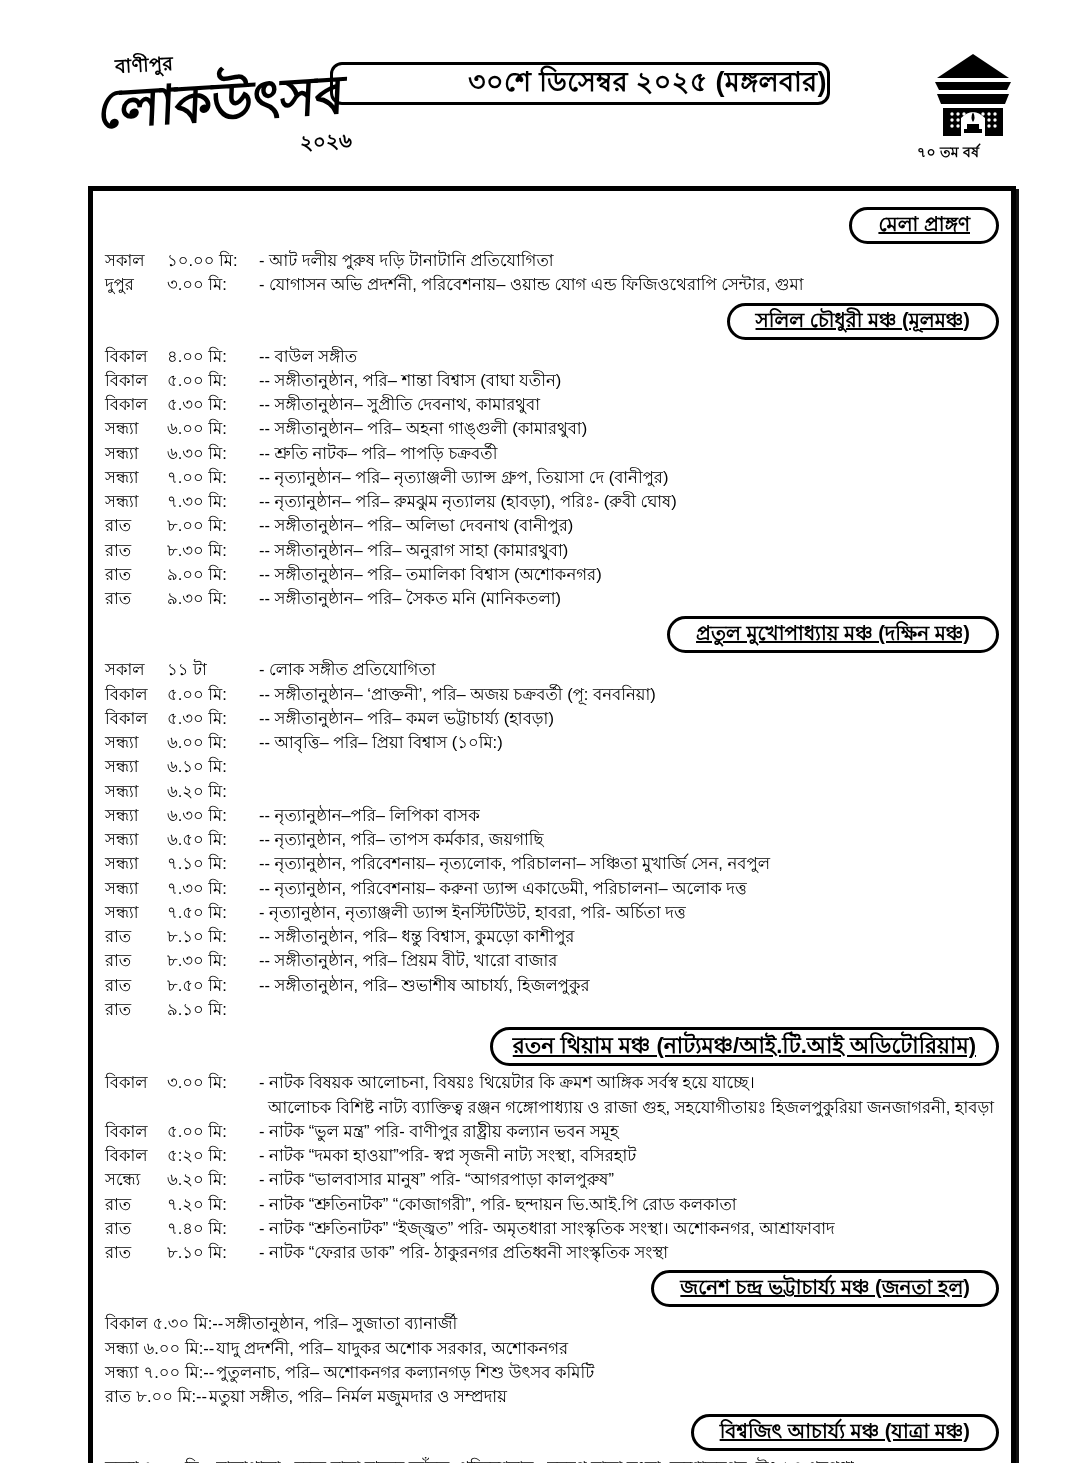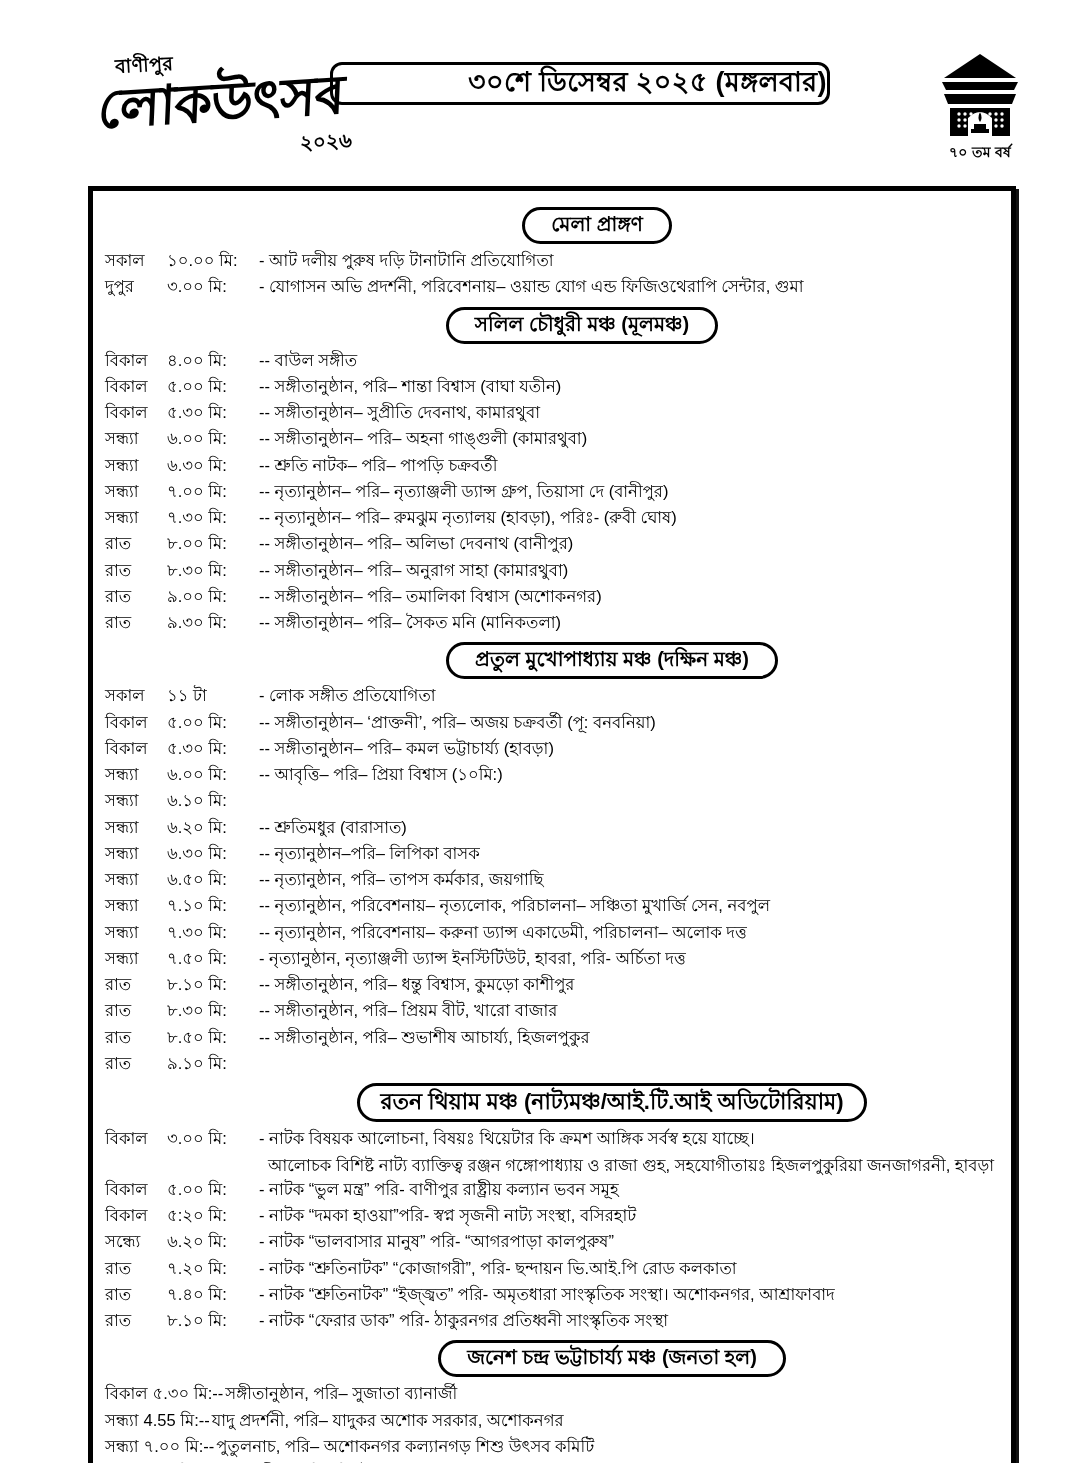--- a/index.html
+++ b/index.html
@@ -83,24 +83,23 @@
   .date-pill-text {
     font-size: 27px;
     font-weight: bold;
     letter-spacing: 0.4px;
     line-height: 1;
     padding-bottom: 3px;
   }
 
   .emblem {
     position: absolute;
-    right: 12px;
+    right: 19px;
     top: 0px;
     width: 112px;
-    text-align: center;
   }
   .emblem svg { display: block; margin: 0 auto; }
   .emblem-caption {
     font-size: 14px;
     font-weight: bold;
     margin-top: 1px;
     letter-spacing: 0.3px;
   }
 
   
@@ -111,22 +110,23 @@
     box-sizing: border-box;
     padding: 10px 12px 14px 12px;
     min-height: 1210px;
     box-shadow: 3px 3px 0 #111;
   }
 
   .section { margin: 0; }
 
   .section-head {
     display: flex;
-    justify-content: center;
+    justify-content: flex-end;
     margin: 6px 0 4px 0;
+    text-decoration: underline;
   }
   .section-head .pill {
     border: 3px solid #000;
     border-radius: 22px;
     padding: 3px 26px 5px 26px;
     font-size: 20px;
     font-weight: bold;
     line-height: 1.15;
     white-space: nowrap;
   }
@@ -142,21 +142,20 @@
   .row {
     display: flex;
     align-items: baseline;
     font-size: 16.5px;
     line-height: 1.47;
     white-space: nowrap;
   }
   .row .period {
     width: 62px;
     flex: 0 0 62px;
-    font-family: Liberation Mono, monospace;
   }
   .row .time {
     width: 92px;
     flex: 0 0 92px;
   }
   .row .desc { flex: 1 1 auto; }
 
   
   .row.inline .period { width: auto; flex: 0 0 auto; margin-right: 5px; }
   .row.inline .time { width: auto; flex: 0 0 auto; margin-right: 2px; }
@@ -321,21 +320,20 @@
               <span class="time">৬.০০ মি:</span>
               <span class="desc">-- আবৃত্তি– পরি– প্রিয়া বিশ্বাস (১০মি:)</span>
             </div>
             <div class="row">
               <span class="period">সন্ধ্যা</span>
               <span class="time">৬.১০ মি:</span>
             </div>
             <div class="row">
               <span class="period">সন্ধ্যা</span>
               <span class="time">৬.২০ মি:</span>
-              <span class="desc">-- শ্রুতিমধুর (বারাসাত)</span>
             </div>
             <div class="row">
               <span class="period">সন্ধ্যা</span>
               <span class="time">৬.৩০ মি:</span>
               <span class="desc">-- নৃত্যানুষ্ঠান–পরি– লিপিকা বাসক</span>
             </div>
             <div class="row">
               <span class="period">সন্ধ্যা</span>
               <span class="time">৬.৫০ মি:</span>
               <span class="desc">-- নৃত্যানুষ্ঠান, পরি– তাপস কর্মকার, জয়গাছি</span>
@@ -426,21 +424,21 @@
             <div class="pill">জনেশ চন্দ্র ভট্টাচার্য্য মঞ্চ (জনতা হল)</div>
           </div>
           <div class="rows">
             <div class="row inline">
               <span class="period">বিকাল</span>
               <span class="time">৫.৩০ মি:--</span>
               <span class="desc">সঙ্গীতানুষ্ঠান, পরি– সুজাতা ব্যানার্জী</span>
             </div>
             <div class="row inline">
               <span class="period">সন্ধ্যা</span>
-              <span class="time">4.55 মি:--</span>
+              <span class="time">৬.০০ মি:--</span>
               <span class="desc">যাদু প্রদর্শনী, পরি– যাদুকর অশোক সরকার, অশোকনগর</span>
             </div>
             <div class="row inline">
               <span class="period">সন্ধ্যা</span>
               <span class="time">৭.০০ মি:--</span>
               <span class="desc">পুতুলনাচ, পরি– অশোকনগর কল্যানগড় শিশু উৎসব কমিটি</span>
             </div>
             <div class="row inline">
               <span class="period">রাত</span>
               <span class="time">৮.০০ মি:--</span>

